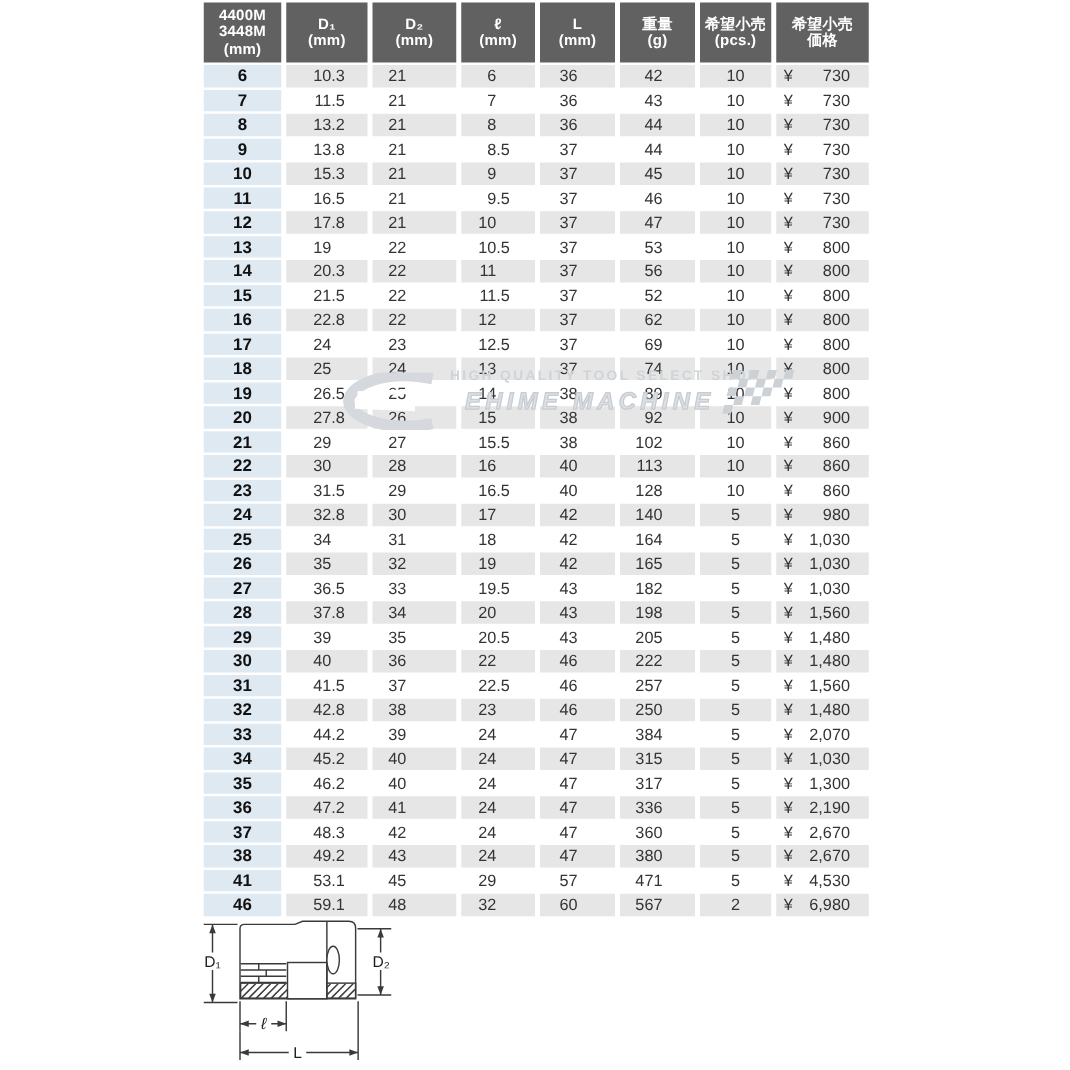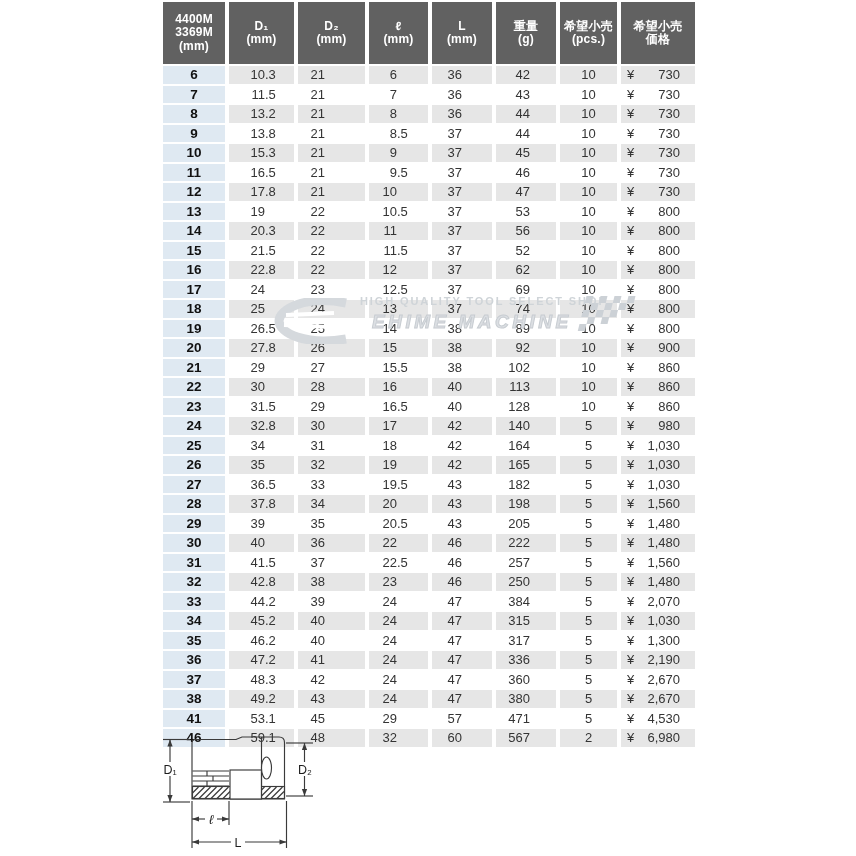--- a/index.html
+++ b/index.html
@@ -9,21 +9,21 @@
     overflow:hidden;
   }
   
   table.spec{
     position:absolute;left:159px;top:0;
     border-collapse:separate;border-spacing:4px 2px;
     table-layout:fixed;
   }
   table.spec th{
     background:var(--header-bg,#616161);color:var(--header-text,#ffffff);
-    font-size:12px;font-weight:bold;height:62px;vertical-align:middle;
+    font-size:12px;font-weight:bold;height:48px;vertical-align:middle;
     text-align:center;padding:0;line-height:13.5px;letter-spacing:0.2px;
   }
   table.spec td{
     height:17.5px;font-size:13px;color:#343434;vertical-align:middle;
     padding:0;line-height:17.5px;white-space:nowrap;
   }
   tr.stripe td{background:var(--stripe,#e6e6e6);}
   tr.plain  td{background:#ffffff;}
   table.spec td.size{
     background:var(--size-bg,#dfe9f2) !important;
@@ -85,21 +85,21 @@
       <col class="w4">
     <col class="w5">
       <col class="w6">
       <col class="w7">
       <col class="w8">
   </colgroup>
   <thead>
     <tr>
         <th>
           <div>4400M</div>
-          <div>3369M</div>
+          <div>3448M</div>
           <div>(mm)</div>
         </th>
         <th>
           <div>D₁</div>
           <div>(mm)</div>
         </th>
         <th>
           <div>D₂</div>
           <div>(mm)</div>
         </th>

